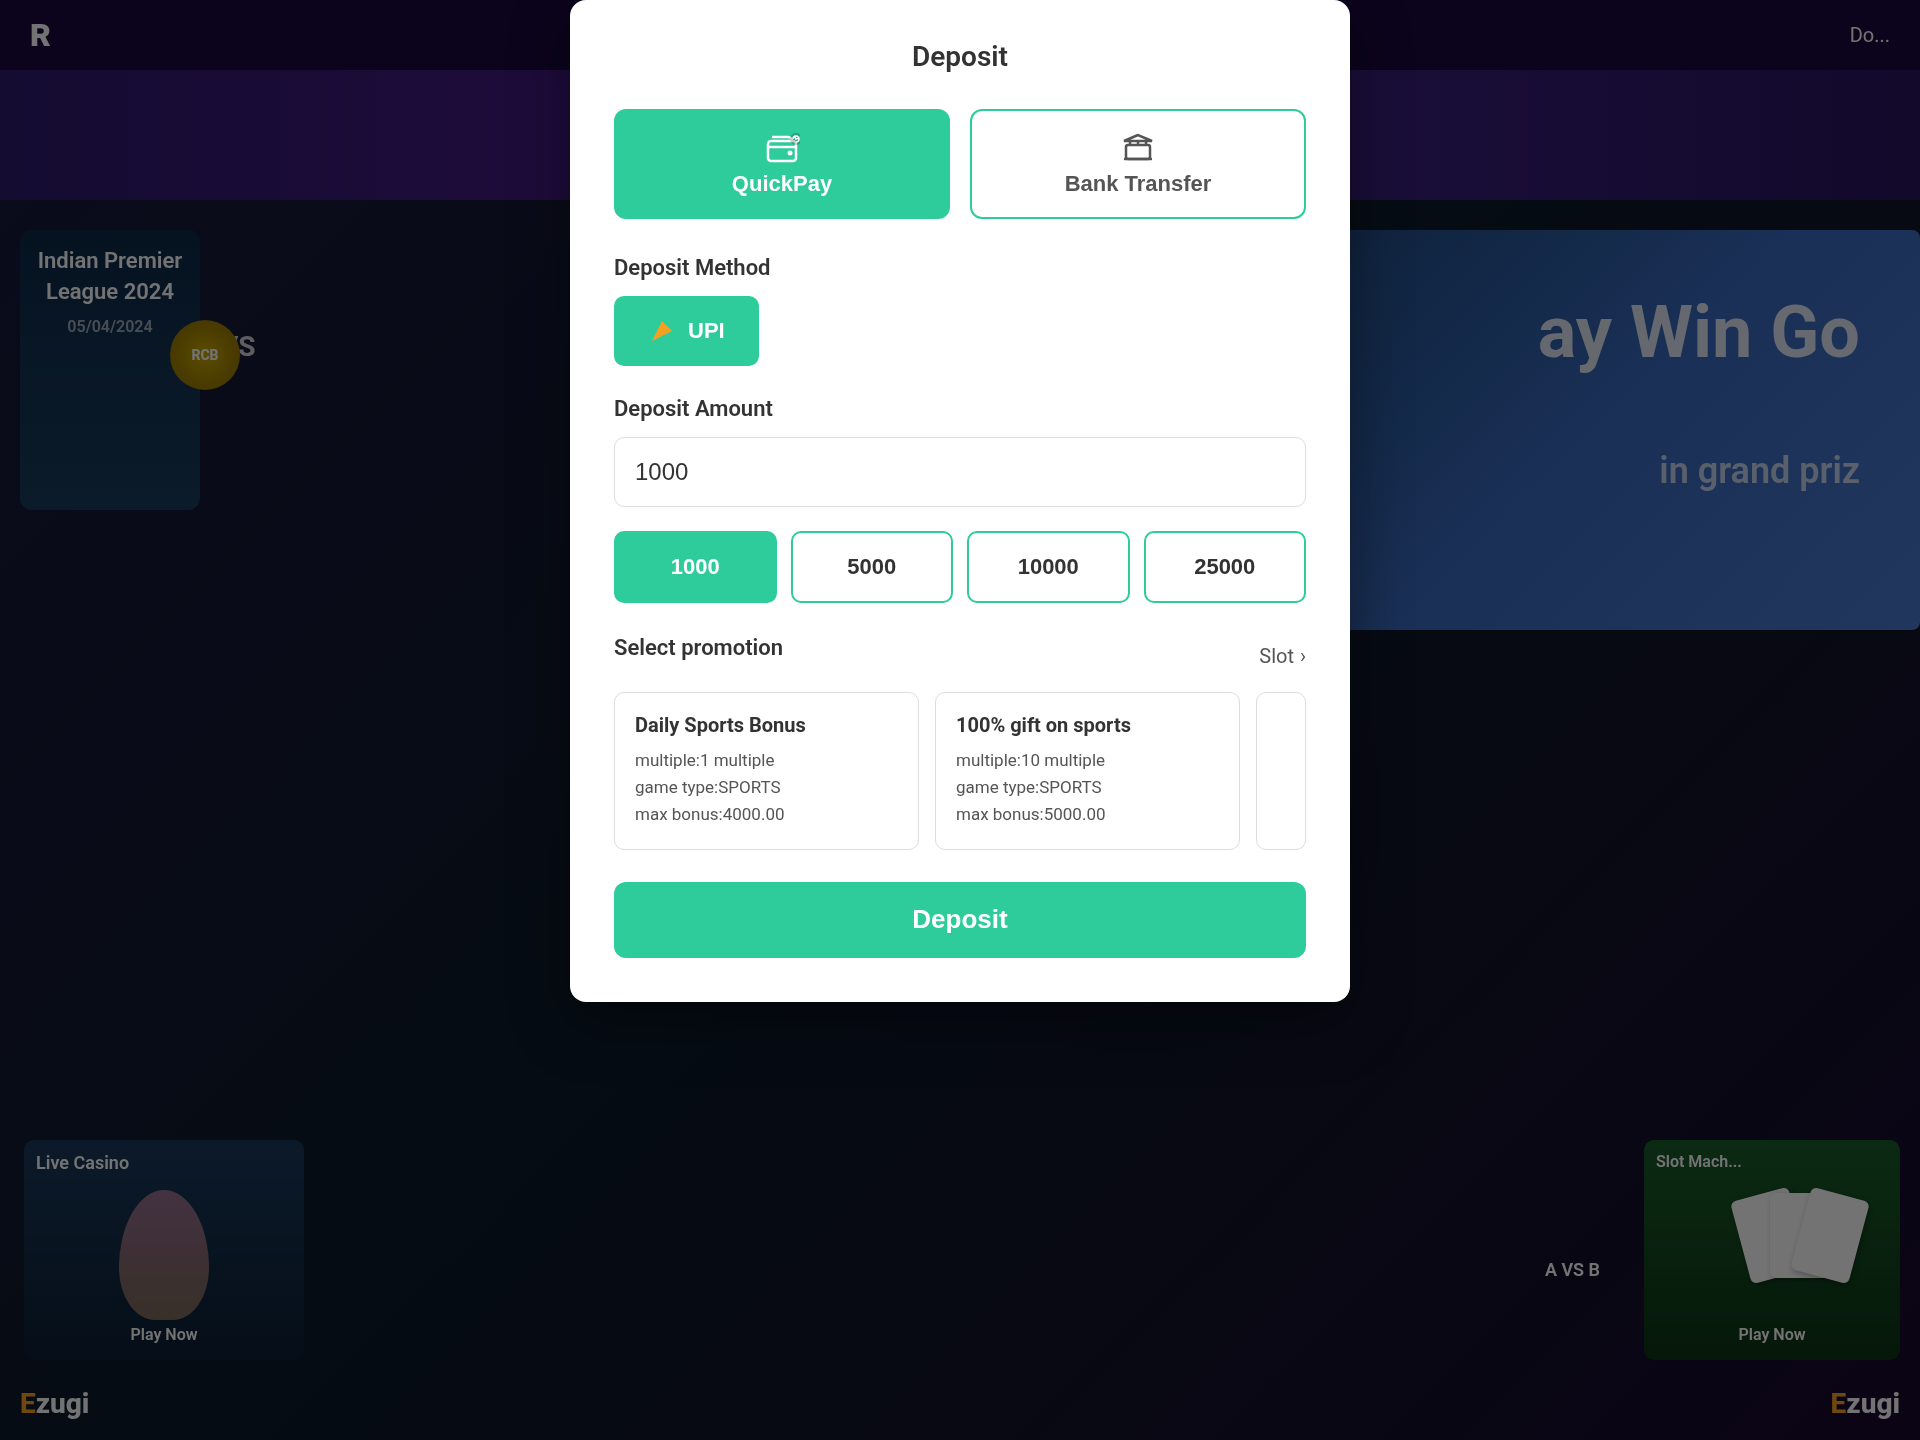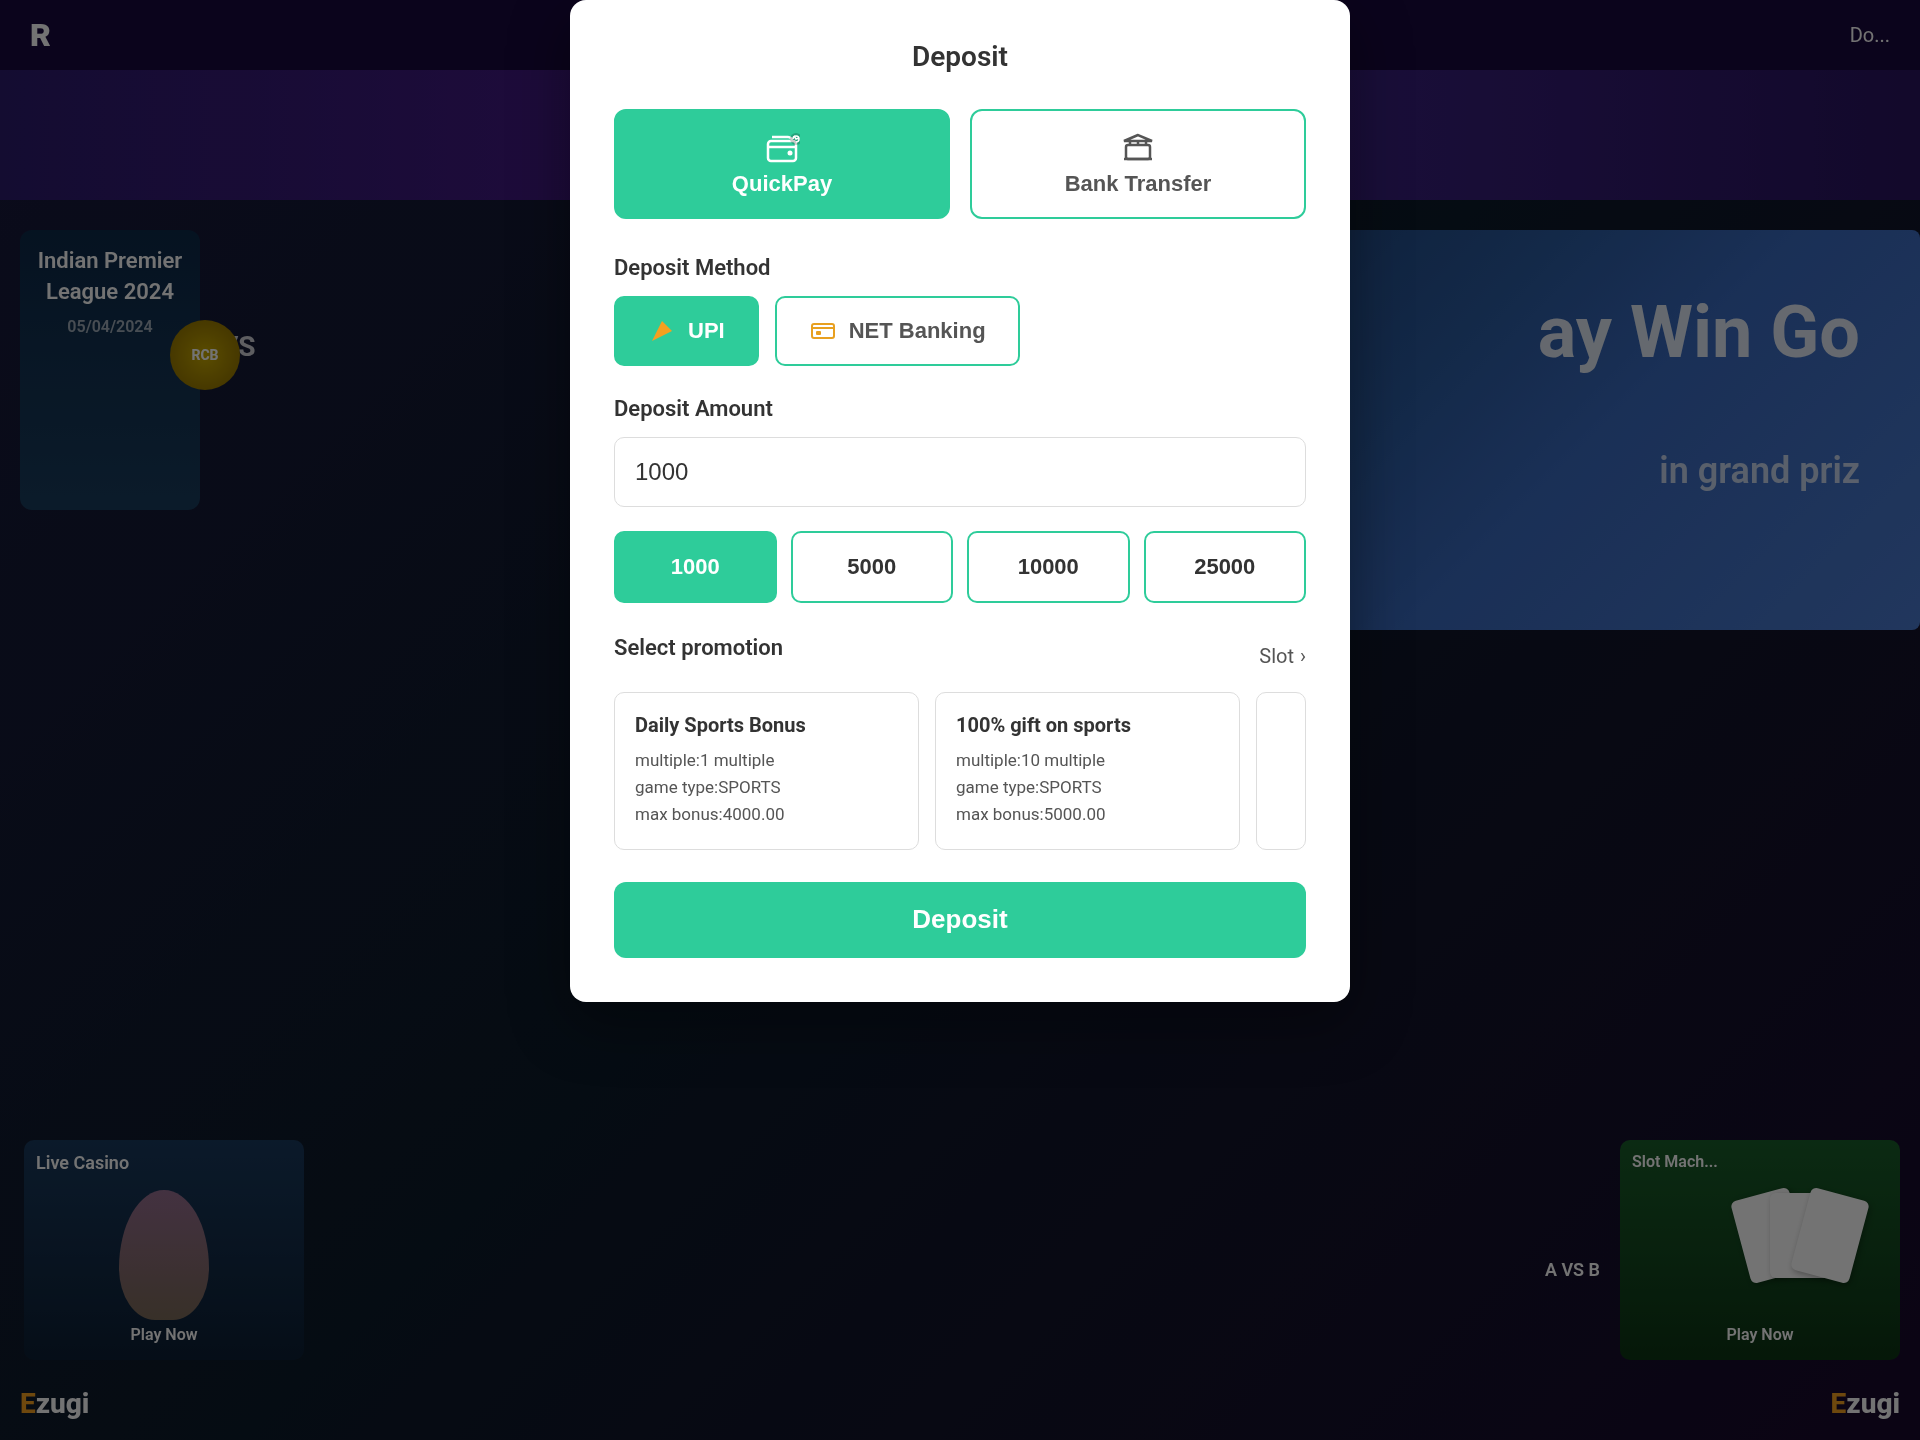--- a/index.html
+++ b/index.html
@@ -146,21 +146,21 @@
       color: white;
       font-size: 16px;
       font-weight: 600;
       white-space: nowrap;
     }
 
     .right-slots {
       position: absolute;
       bottom: 80px;
       right: 20px;
-      width: 280px;
+      width: 256px;
       height: 220px;
       background: linear-gradient(180deg, #1a5e2a 0%, #0d3515 100%);
       border-radius: 10px;
       z-index: 3;
     }
 
     .right-slots-label {
       position: absolute;
       top: 12px;
       left: 12px;
@@ -525,29 +525,20 @@
     <div class="section-label">Deposit Method</div>
     <div class="deposit-method">
       <button class="method-btn active">
 
         <svg width="28" height="28" viewBox="0 0 28 28" fill="none">
           <polygon points="4,24 14,4 24,14" fill="#f4a020"></polygon>
         </svg>
         <span>UPI</span>
       </button>
 
-      <button class="method-btn inactive">
-
-        <svg width="28" height="28" viewBox="0 0 28 28" fill="none">
-          <rect x="3" y="7" width="22" height="14" rx="2" stroke="#e8a020" stroke-width="2" fill="none"></rect>
-          <path d="M3 11h22" stroke="#e8a020" stroke-width="2"></path>
-          <rect x="7" y="14" width="5" height="4" rx="1" fill="#e8a020"></rect>
-        </svg>
-        <span>NET Banking</span>
-      </button>
     </div>
 
     
     <div class="section-label">Deposit Amount</div>
     <div class="amount-input-container">
       <input class="amount-input" type="text" value="1000" style="">
     </div>
 
     
     <div class="quick-amounts">

